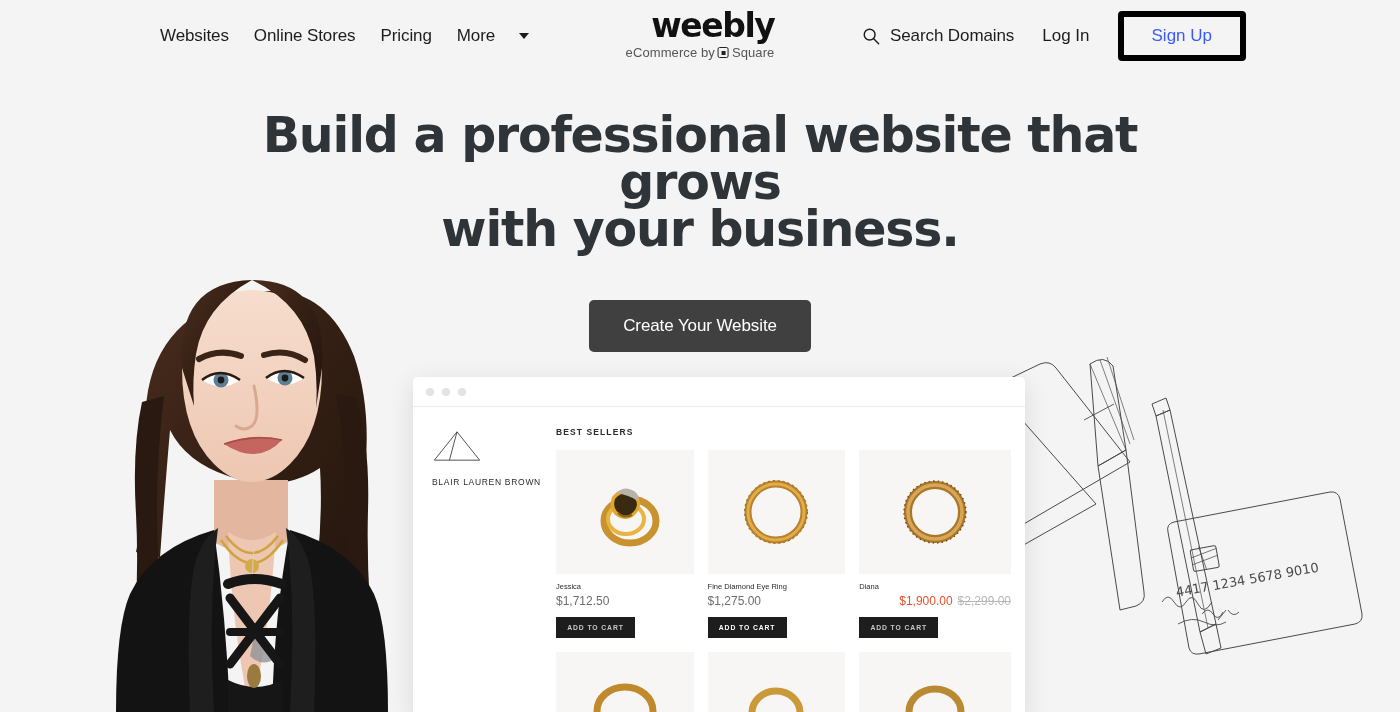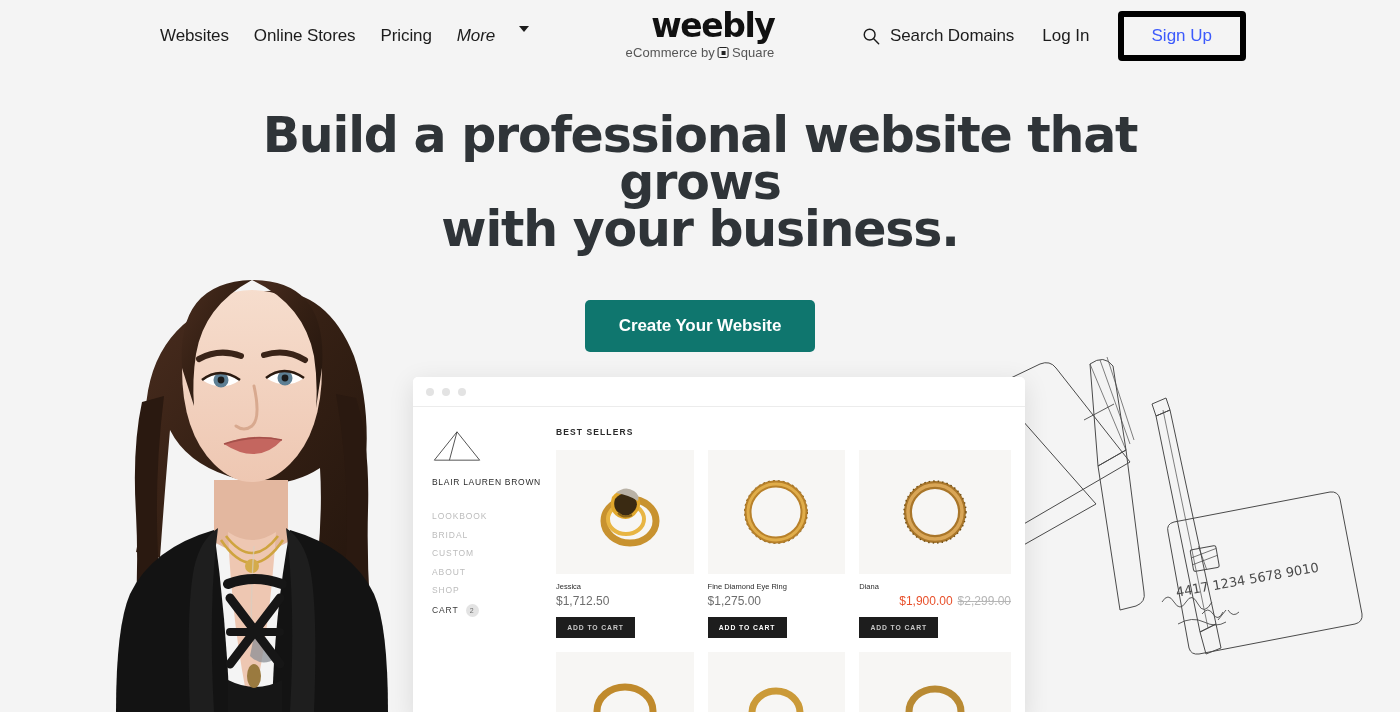--- a/index.html
+++ b/index.html
@@ -16,21 +16,21 @@
   .header {
     position: relative; height: 72px; width: 100%;
     display: flex; align-items: center;
     z-index: 40;
   }
   .nav-left { display: flex; align-items: center; gap: 25px; margin-left: 160px; }
   .nav-link {
     font-size: 17px; color: #1c1c1c; text-decoration: none;
     letter-spacing: -0.1px; white-space: nowrap; cursor: pointer;
   }
-  .nav-more { display: flex; gap: 24px; cursor: pointer; font-style: italic; }
+  .nav-more { display: flex; align-items: center; gap: 24px; cursor: pointer; }
   .caret {
     width: 0; height: 0;
     border-left: 5px solid transparent; border-right: 5px solid transparent;
     border-top: 6px solid #1c1c1c; display: inline-block;
   }
   .logo-wrap {
     position: absolute; left: 50%; top: 9px; transform: translateX(-50%);
     text-align: right; cursor: pointer;
   }
   .logo-word {
@@ -65,22 +65,22 @@
   
   .hero { position: relative; text-align: center; z-index: 30; }
   .hero h1 {
     font-size: 49px; line-height: 47px; color: #2f3438;
     font-weight: bold; letter-spacing: -1.2px;
     margin-top: 40px; font-family: "DejaVu Sans", sans-serif;
     max-width: 900px; margin-left: auto; margin-right: auto;
   }
   .cta {
     display: inline-block; margin-top: 47px;
-    background: #0f766e; color: #fff; border: none; border-radius: 5px;
-    font-size: 17px; font-weight: bold; padding: 16px 34px;
+    background: #404040; color: #fff; border: none; border-radius: 5px;
+    font-size: 17px; font-weight: normal; padding: 16px 34px;
     cursor: pointer; font-family: "Liberation Sans", sans-serif;
     letter-spacing: -0.1px;
     text-align: center;
   }
 
   
   .lineart { position: absolute; right: 0; bottom: 0; width: 420px; height: 360px; z-index: 5; }
 
   
   .browser {
@@ -235,31 +235,20 @@
     </div>
 
     <div class="browser-body">
 
       <div class="store-side">
         <svg class="tri" viewBox="0 0 52 36">
           <path d="M26 3 L50 33 L2 33 Z" fill="none" stroke="#4a4a4a" stroke-width="1"></path>
           <path d="M26 3 L18 33" fill="none" stroke="#4a4a4a" stroke-width="1"></path>
         </svg>
         <div class="brand-name">BLAIR LAUREN BROWN</div>
-        <ul class="store-menu">
-          <li>LOOKBOOK</li>
-          <li>BRIDAL</li>
-          <li>CUSTOM</li>
-          <li>ABOUT</li>
-          <li>SHOP</li>
-          <li class="active">
-            <span>CART</span>
-            <span class="cart-badge">2</span>
-          </li>
-        </ul>
       </div>
 
       <div class="store-main">
         <div class="best-sellers">BEST SELLERS</div>
 
         <div class="grid">
 
           <div class="card">
             <div class="card-img">
               <svg class="ring" width="86" height="86" viewBox="0 0 86 86">

